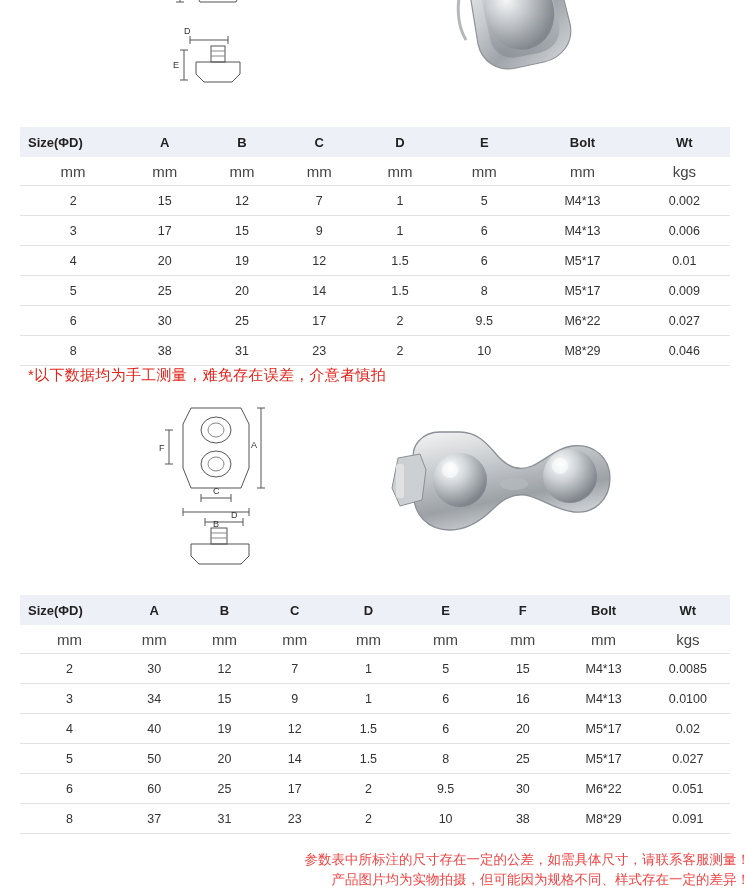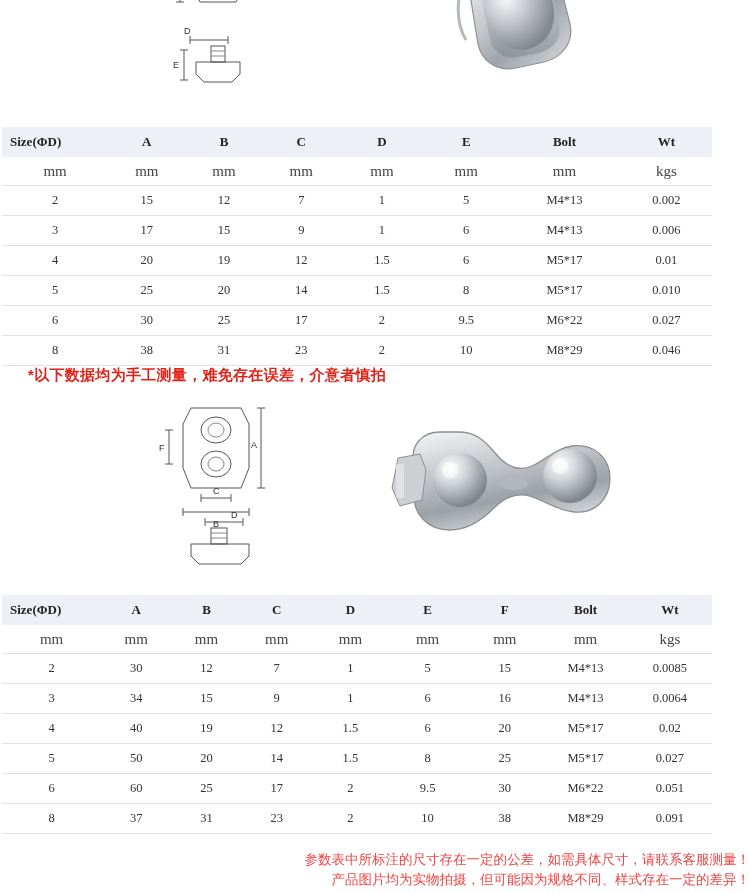--- a/index.html
+++ b/index.html
@@ -12,24 +12,23 @@
     height: 893px;
     position: relative;
     font-family: "Liberation Sans", sans-serif;
     color: #333;
     overflow: hidden;
   }
 
   
   .spec-table {
     width: 710px;
-    margin: 0 2px;
+    margin: 0 20px;
     border-collapse: collapse;
     table-layout: fixed;
-    font-family: Liberation Serif, serif;
   }
   .spec-table th, .spec-table td {
     text-align: center;
     font-size: 12.5px;
     color: #333;
     padding: 0;
     height: 29px;
     font-weight: normal;
   }
   .spec-table tr.head-row {
@@ -56,21 +55,21 @@
   .spec-table tr.last-row td {
     border-bottom: 1px solid #e2e2e2;
   }
 
   
   .red-note {
     position: absolute;
     left: 28px;
     font-size: 15px;
     color: #e2231a;
-    font-weight: bold;
+    font-weight: normal;
     letter-spacing: 0.3px;
   }
 
   
   .fig-area {
     position: relative;
   }
   .drawing {
     position: absolute;
   }
@@ -223,21 +222,21 @@
       <td>0.01</td>
     </tr>
     <tr class="data-row">
       <td>5</td>
       <td>25</td>
       <td>20</td>
       <td>14</td>
       <td>1.5</td>
       <td>8</td>
       <td>M5*17</td>
-      <td>0.010</td>
+      <td>0.009</td>
     </tr>
     <tr class="data-row">
       <td>6</td>
       <td>30</td>
       <td>25</td>
       <td>17</td>
       <td>2</td>
       <td>9.5</td>
       <td>M6*22</td>
       <td>0.027</td>
@@ -378,21 +377,21 @@
     </tr>
     <tr class="data-row">
       <td>3</td>
       <td>34</td>
       <td>15</td>
       <td>9</td>
       <td>1</td>
       <td>6</td>
       <td>16</td>
       <td>M4*13</td>
-      <td>0.0064</td>
+      <td>0.0100</td>
     </tr>
     <tr class="data-row">
       <td>4</td>
       <td>40</td>
       <td>19</td>
       <td>12</td>
       <td>1.5</td>
       <td>6</td>
       <td>20</td>
       <td>M5*17</td>

